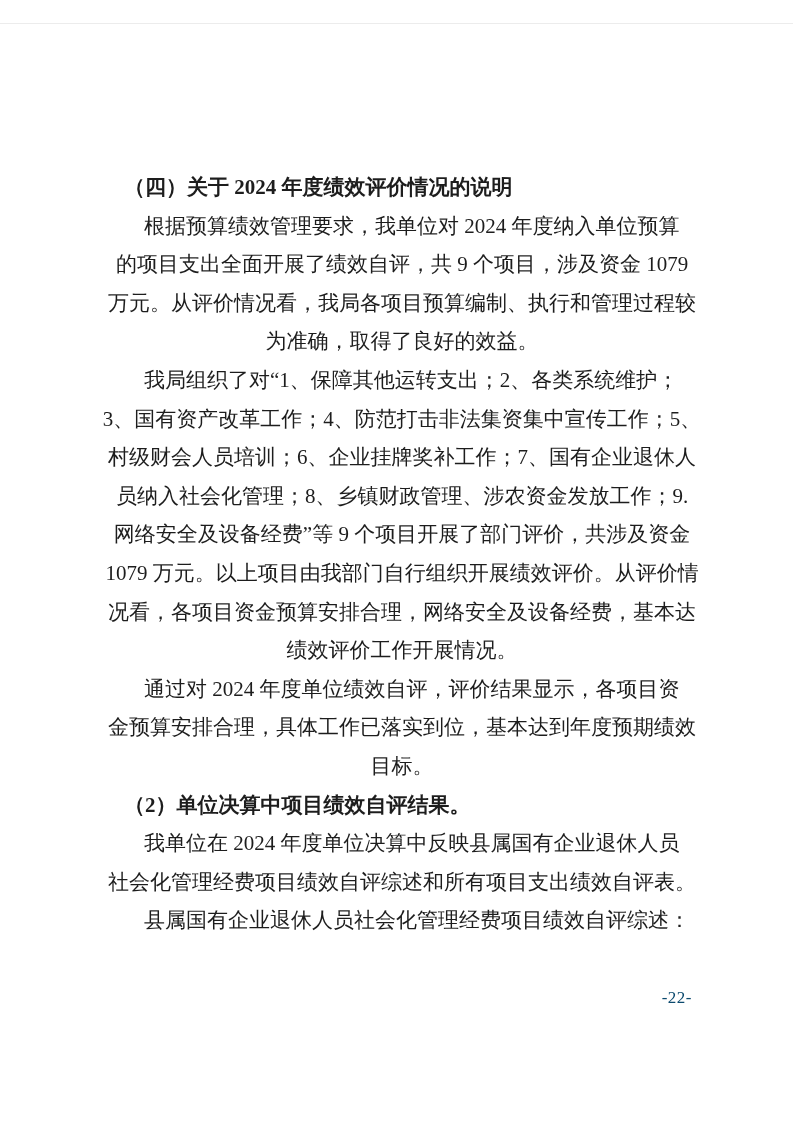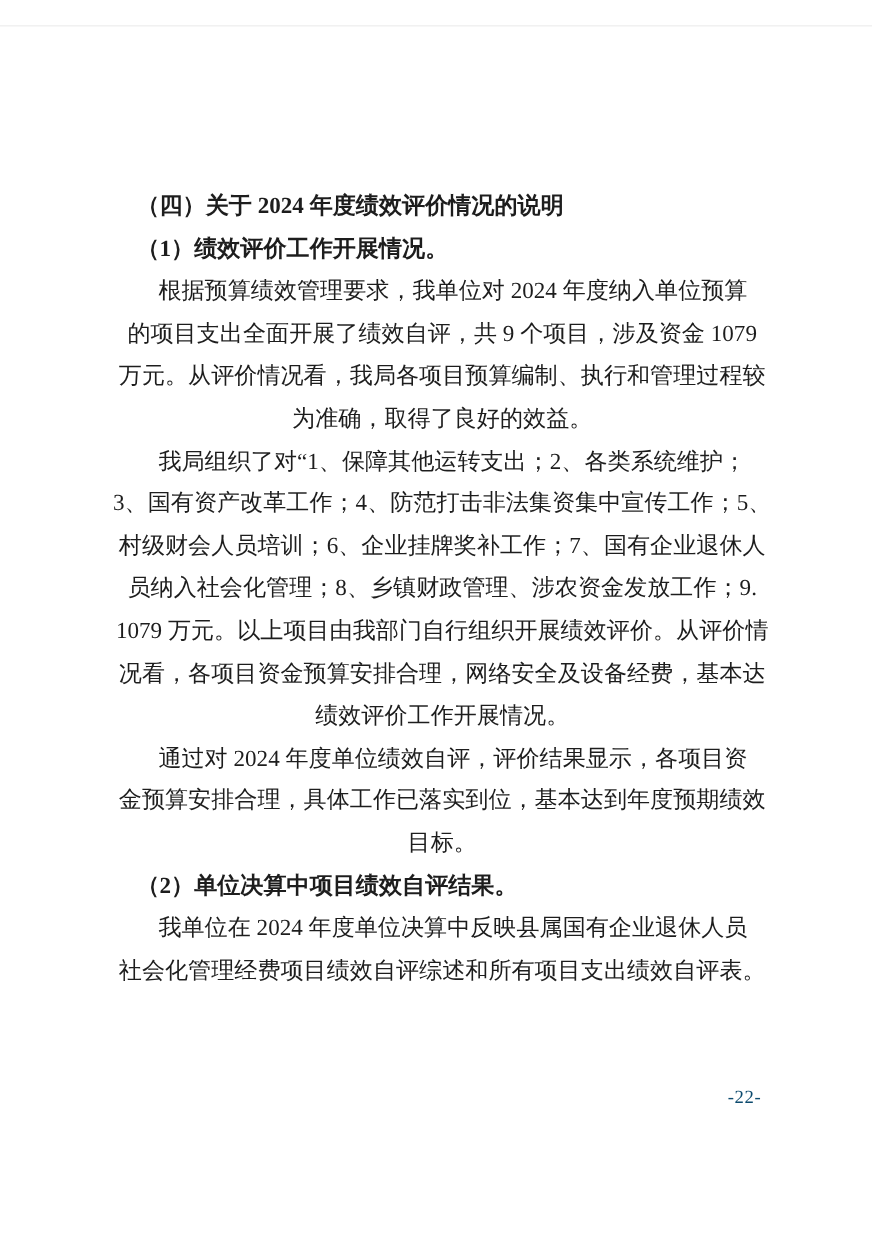--- a/index.html
+++ b/index.html
@@ -53,34 +53,35 @@
     letter-spacing: 0.5px;
     color: #0c4a6e;
   }
 </style>
 </head>
 <body>
 
 <div class="page">
   <div class="text-block">
     <div class="line h1">（四）关于 2024 年度绩效评价情况的说明</div>
-    <div class="line h2">（1）绩效评价工作开展情况。</div>
     <div class="line indent">根据预算绩效管理要求，我单位对 2024 年度纳入单位预算</div>
     <div class="line flush">的项目支出全面开展了绩效自评，共 9 个项目，涉及资金 1079</div>
     <div class="line flush">万元。从评价情况看，我局各项目预算编制、执行和管理过程较</div>
     <div class="line flush">为准确，取得了良好的效益。</div>
     <div class="line indent">我局组织了对“1、保障其他运转支出；2、各类系统维护；</div>
     <div class="line flush">3、国有资产改革工作；4、防范打击非法集资集中宣传工作；5、</div>
     <div class="line flush">村级财会人员培训；6、企业挂牌奖补工作；7、国有企业退休人</div>
     <div class="line flush">员纳入社会化管理；8、乡镇财政管理、涉农资金发放工作；9.</div>
+    <div class="line flush">网络安全及设备经费”等 9 个项目开展了部门评价，共涉及资金</div>
     <div class="line flush">1079 万元。以上项目由我部门自行组织开展绩效评价。从评价情</div>
     <div class="line flush">况看，各项目资金预算安排合理，网络安全及设备经费，基本达</div>
     <div class="line flush">绩效评价工作开展情况。</div>
     <div class="line indent">通过对 2024 年度单位绩效自评，评价结果显示，各项目资</div>
     <div class="line flush">金预算安排合理，具体工作已落实到位，基本达到年度预期绩效</div>
     <div class="line flush">目标。</div>
     <div class="line h2">（2）单位决算中项目绩效自评结果。</div>
     <div class="line indent">我单位在 2024 年度单位决算中反映县属国有企业退休人员</div>
     <div class="line flush">社会化管理经费项目绩效自评综述和所有项目支出绩效自评表。</div>
+    <div class="line indent">县属国有企业退休人员社会化管理经费项目绩效自评综述：</div>
   </div>
 
   <div class="page-footer">-22-</div>
 </div>
 
 </body></html>

